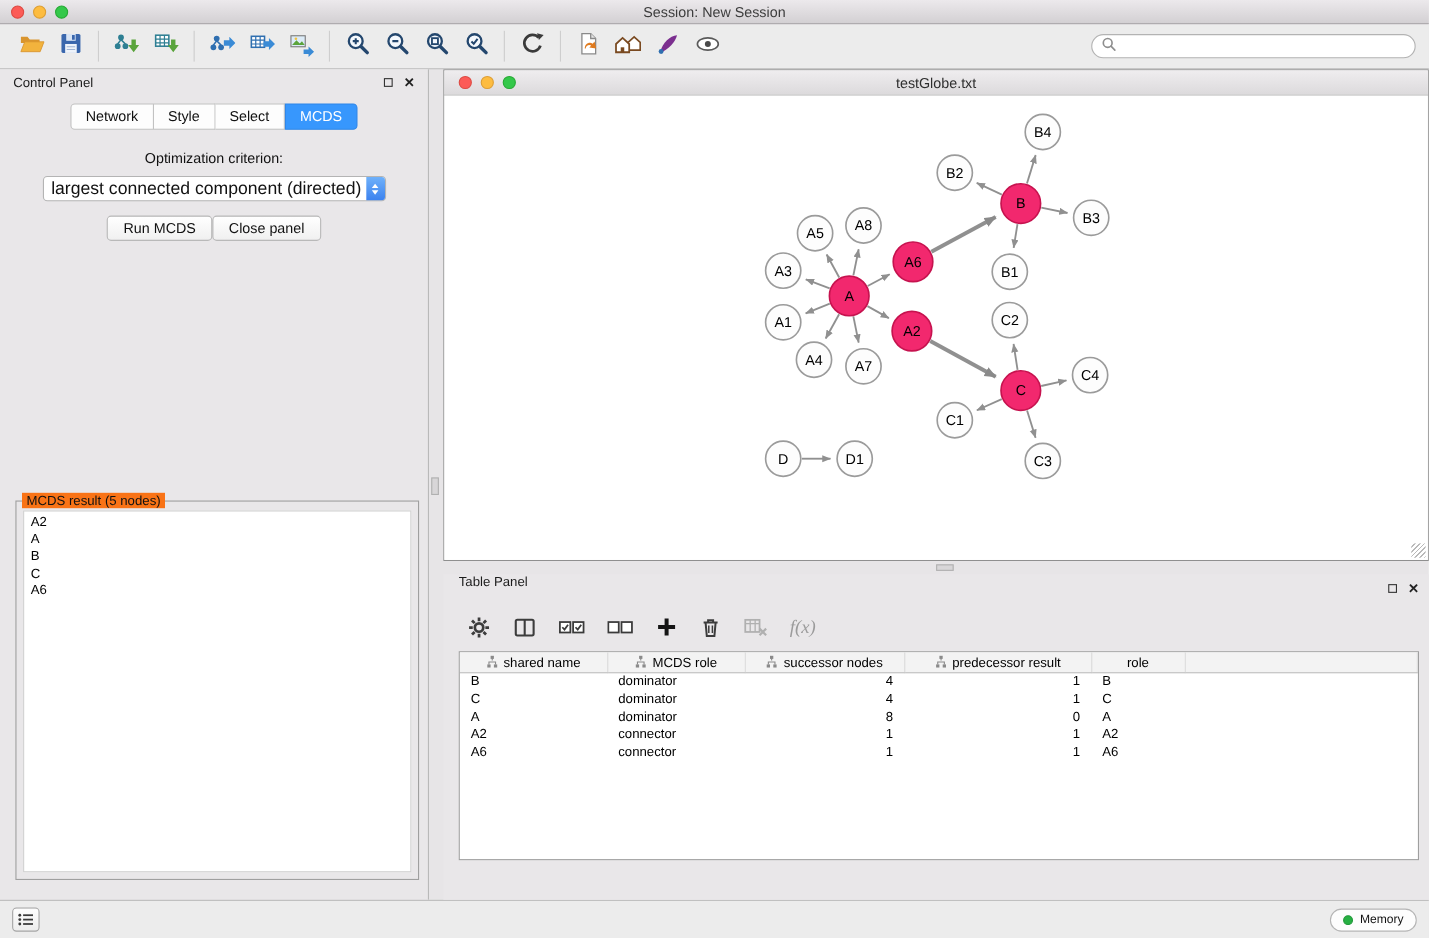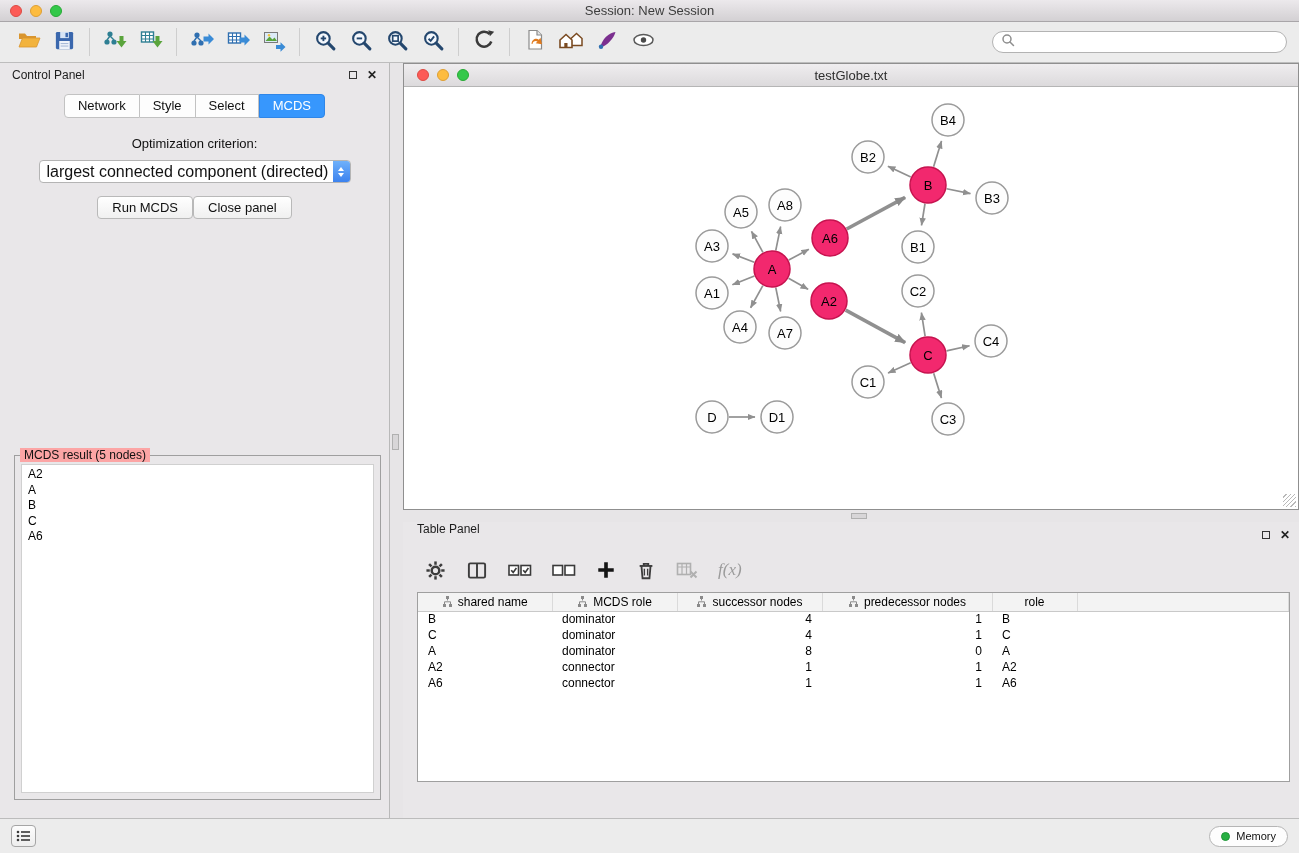--- a/index.html
+++ b/index.html
@@ -56,21 +56,21 @@
                 display:flex; flex-direction:column; align-items:center; justify-content:center; gap:2px; }
   .tri-up { width:0; height:0; border-left:3.5px solid transparent; border-right:3.5px solid transparent;
             border-bottom:4px solid #fff; }
   .tri-down { width:0; height:0; border-left:3.5px solid transparent; border-right:3.5px solid transparent;
               border-top:4px solid #fff; }
   .btn-row { display:flex; justify-content:center; margin-top:13px; flex:0 0 auto; }
   .aq-btn { height:23px; padding:0 14px; font-size:13px; background:linear-gradient(#ffffff,#f0f0f0);
             border:1px solid #b9b9b9; border-radius:4px; color:#111; display:flex; align-items:center; }
   .cp-spacer { flex:1; }
   .groupbox { margin:0 8px 18px 14px; height:345px; border:1px solid #9f9f9f; position:relative; flex:0 0 auto; }
-  .gb-title { position:absolute; top:-8px; left:5px; background:#fca5a5; padding:0 4px; font-size:12px; color:#111; }
+  .gb-title { position:absolute; top:-8px; left:5px; background:#f97316; padding:0 4px; font-size:12px; color:#111; }
   .listbox { position:absolute; top:8px; left:6px; right:6px; bottom:6px; background:#fff;
              border:1px solid #d0d0d0; overflow:auto; padding-top:2px; }
   .list-item { font-size:12px; padding:0 6px; line-height:15.5px; color:#000; }
 
   
   .right { flex:1; min-width:0; display:flex; flex-direction:column; padding-left:13px; position:relative; }
   .split-btn-v { position:absolute; left:2px; top:371px; width:7px; height:16px; background:#d8d6d8;
                  border:1px solid #b0b0b0; }
 
   
@@ -514,21 +514,21 @@
                     </div>
                   </th>
                 <th>
                     <div class="hcell">
                       <svg width="11" height="11" viewBox="0 0 11 11">
                         <path d="M5.5 1.5 v3 M2.5 8 V5.8 h6 V8" stroke="#8a8a8a" fill="none"></path>
                         <rect x="4" y="0" width="3" height="3" fill="#8a8a8a"></rect>
                         <rect x="1" y="8" width="3" height="3" fill="#8a8a8a"></rect>
                         <rect x="7" y="8" width="3" height="3" fill="#8a8a8a"></rect>
                       </svg>
-                      <span>predecessor nodes</span>
+                      <span>predecessor result</span>
                     </div>
                   </th>
                 <th>
                     <div class="hcell">
                       <span>role</span>
                     </div>
                   </th>
                 <th></th>
               </tr>
             </thead>

